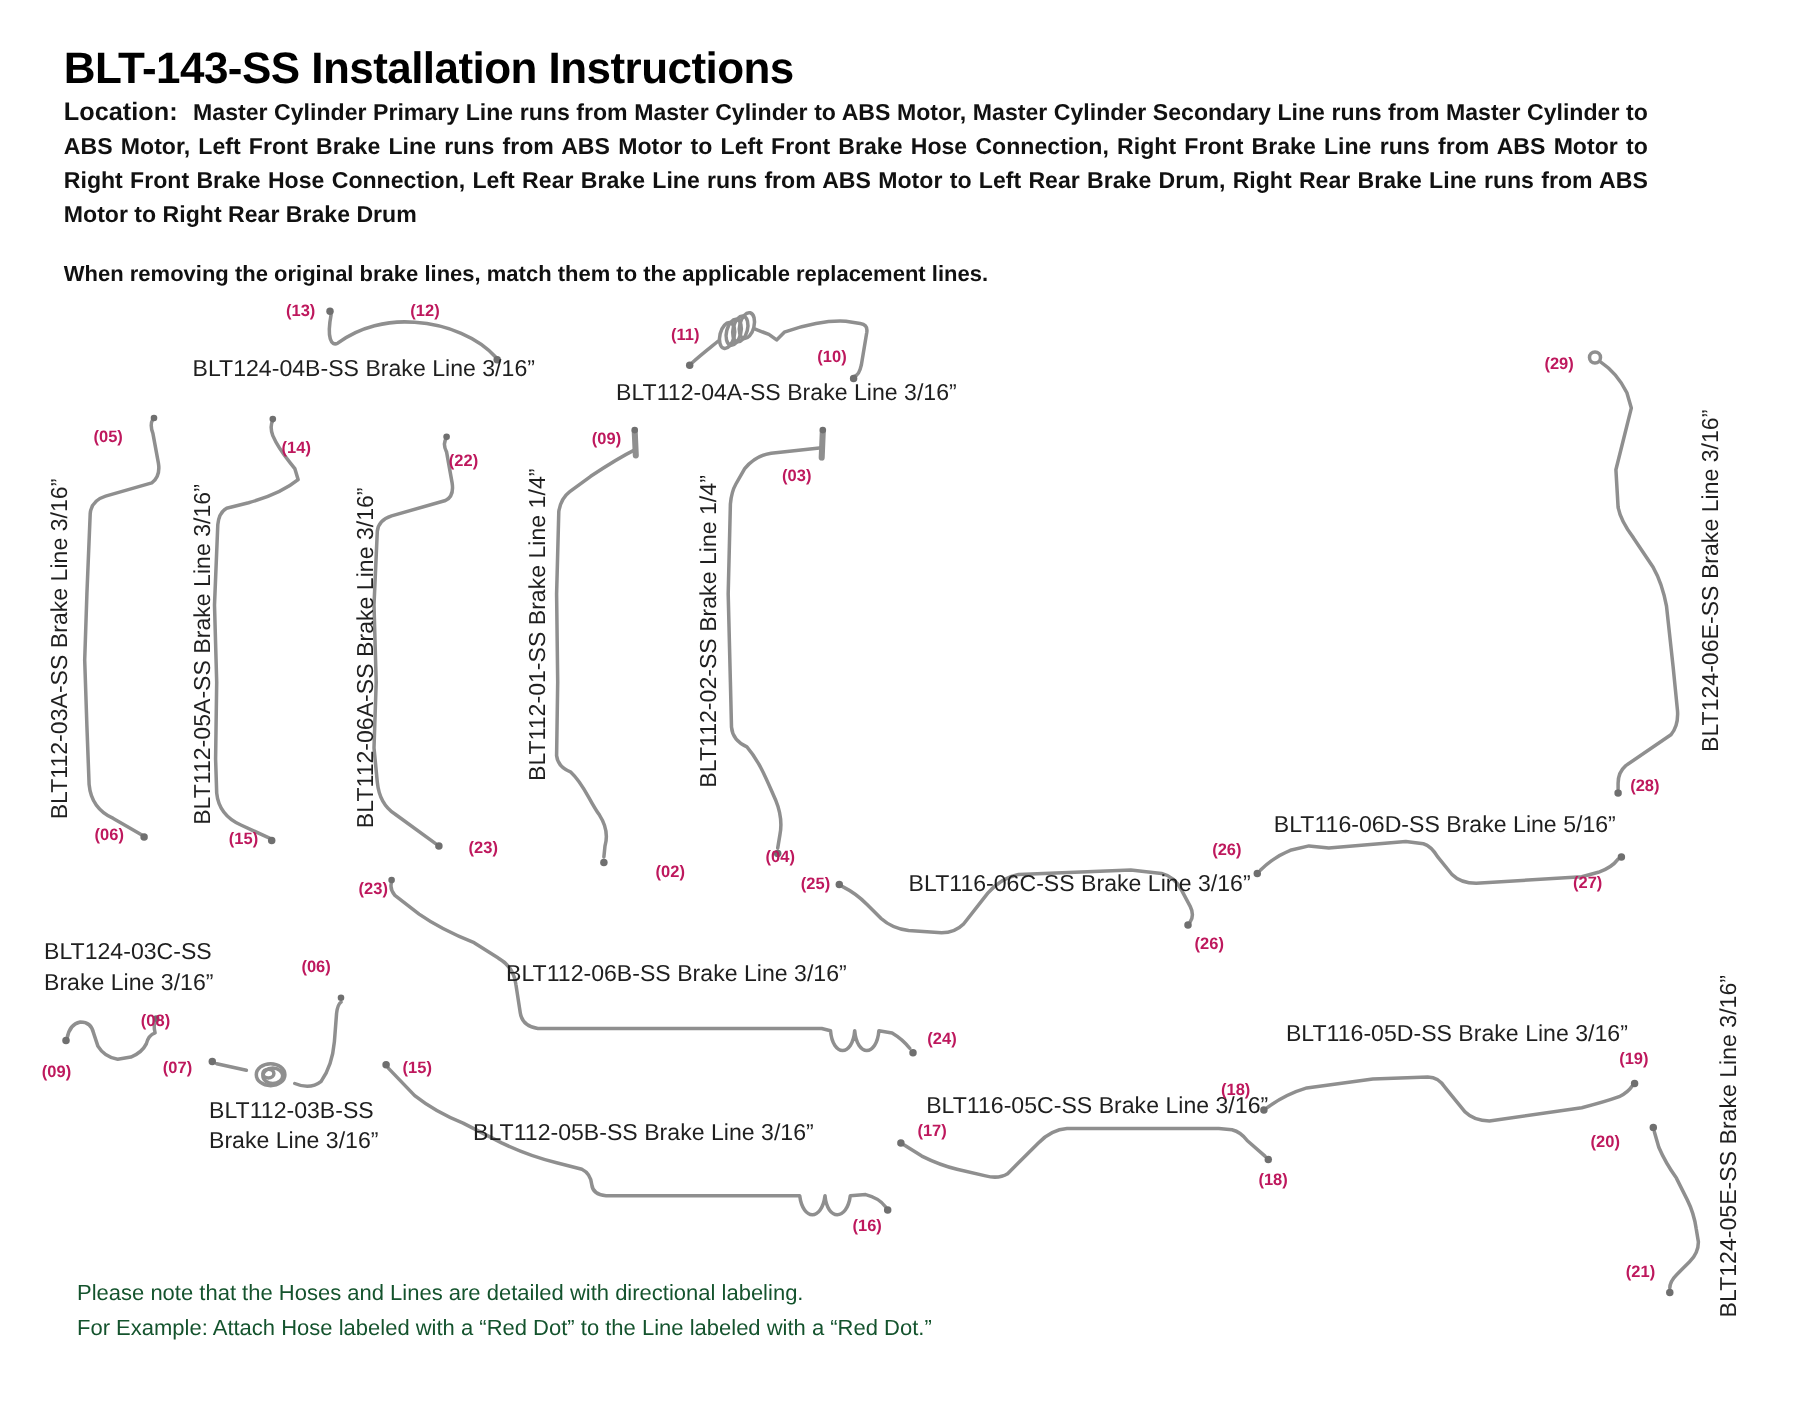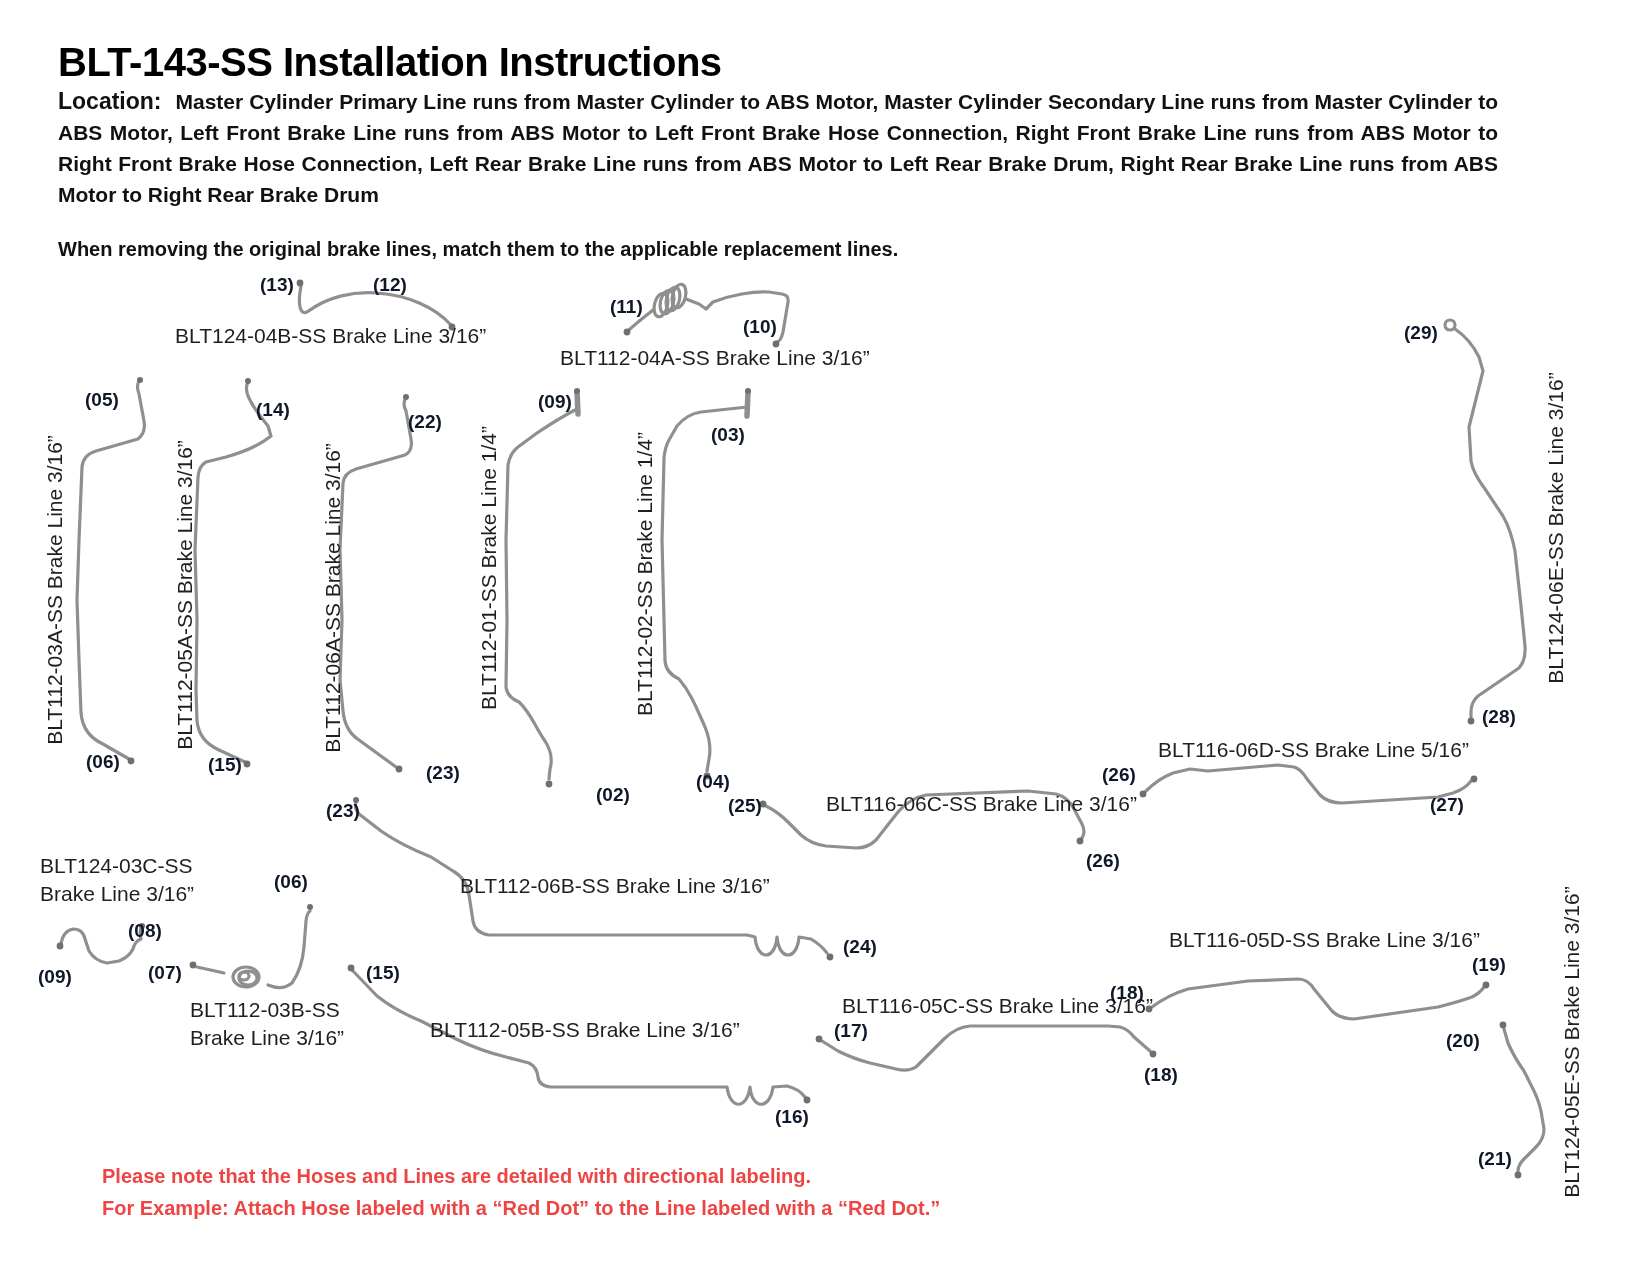--- a/index.html
+++ b/index.html
@@ -22,22 +22,22 @@
   }
   svg.art { position:absolute; left:0; top:0; }
   svg.art path, svg.art ellipse, svg.art circle.loop {
     fill:none; stroke:#8f8f8f; stroke-width:3.2; stroke-linecap:round; stroke-linejoin:round;
   }
   svg.art .fit { fill:#6f6f6f; stroke:none; }
   .plabel { position:absolute; font-size:21px; font-weight:400; color:#1f1f1f; white-space:nowrap; line-height:28px; }
   .vlabel { position:absolute; width:0; height:0; }
   .vlabel span { display:inline-block; white-space:nowrap; font-size:21px; color:#1f1f1f;
                  transform:translate(-50%,-50%) rotate(-90deg); }
-  .callout { position:absolute; font-size:19px; font-weight:700; color:#0f172a; white-space:nowrap; }
-  .footer { position:absolute; left:70px; top:1160px; font-size:20px; font-weight:700; line-height:32px; color:#ef4444;margin-left:32px; }
+  .callout { position:absolute; font-size:15px; font-weight:700; color:#be185d; white-space:nowrap; }
+  .footer { position:absolute; left:70px; top:1160px; font-size:20px; font-weight:400; line-height:32px; color:#14532d; }
 </style>
 </head>
 <body>
 
 <div class="canvas">
 
   <h1 class="title">BLT-143-SS Installation Instructions</h1>
 
   <p class="location"><span class="loclabel">Location:</span><span>Master Cylinder Primary Line runs from Master Cylinder to ABS Motor, Master Cylinder Secondary Line runs from Master Cylinder to ABS Motor, Left Front Brake Line runs from ABS Motor to Left Front Brake Hose Connection, Right Front Brake Line runs from ABS Motor to Right Front Brake Hose Connection, Left Rear Brake Line runs from ABS Motor to Left Rear Brake Drum, Right Rear Brake Line runs from ABS Motor to Right Rear Brake Drum</span></p>
 

